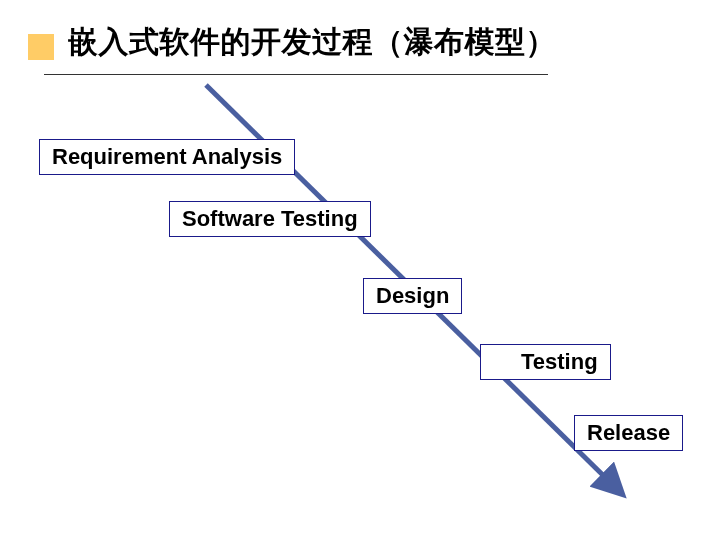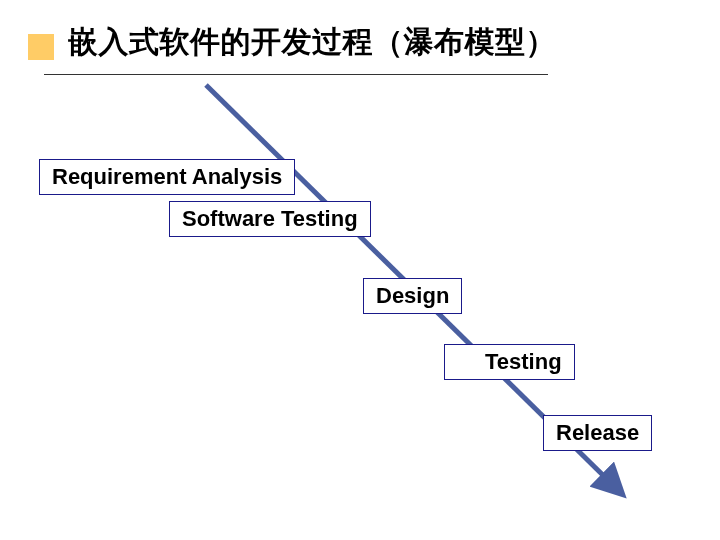--- a/index.html
+++ b/index.html
@@ -72,20 +72,20 @@
   <svg id="arrow-svg" width="720" height="540" style="position:absolute;top:0;left:0">
     <defs>
       <marker id="arrowhead" markerWidth="7" markerHeight="7" refX="4" refY="3.5" orient="auto">
         <polygon points="0 0, 7 3.5, 0 7" fill="#4a5fa0"></polygon>
       </marker>
     </defs>
     <line id="arrow-line" x1="206" y1="85" x2="616" y2="488" stroke="#4a5fa0" stroke-width="5" marker-end="url(#arrowhead)"></line>
   </svg>
 
   <div id="stages-host">
-      <div class="stage" style="left: 39px; top: 139px; margin-top: 20px;">Requirement Analysis</div>
+      <div class="stage" style="left: 39px; top: 139px;">Requirement Analysis</div>
       <div class="stage" style="left: 169px; top: 201px;">Software Testing</div>
       <div class="stage" style="left: 363px; top: 278px;">Design</div>
-      <div class="stage" style="left: 444px; top: 344px; padding-left: 40px;">Testing</div>
-      <div class="stage" style="left: 543px; top: 415px;">Release</div>
+      <div class="stage" style="left: 480px; top: 344px; padding-left: 40px;">Testing</div>
+      <div class="stage" style="left: 574px; top: 415px;">Release</div>
     </div>
 
 </div>
 
 </body></html>

